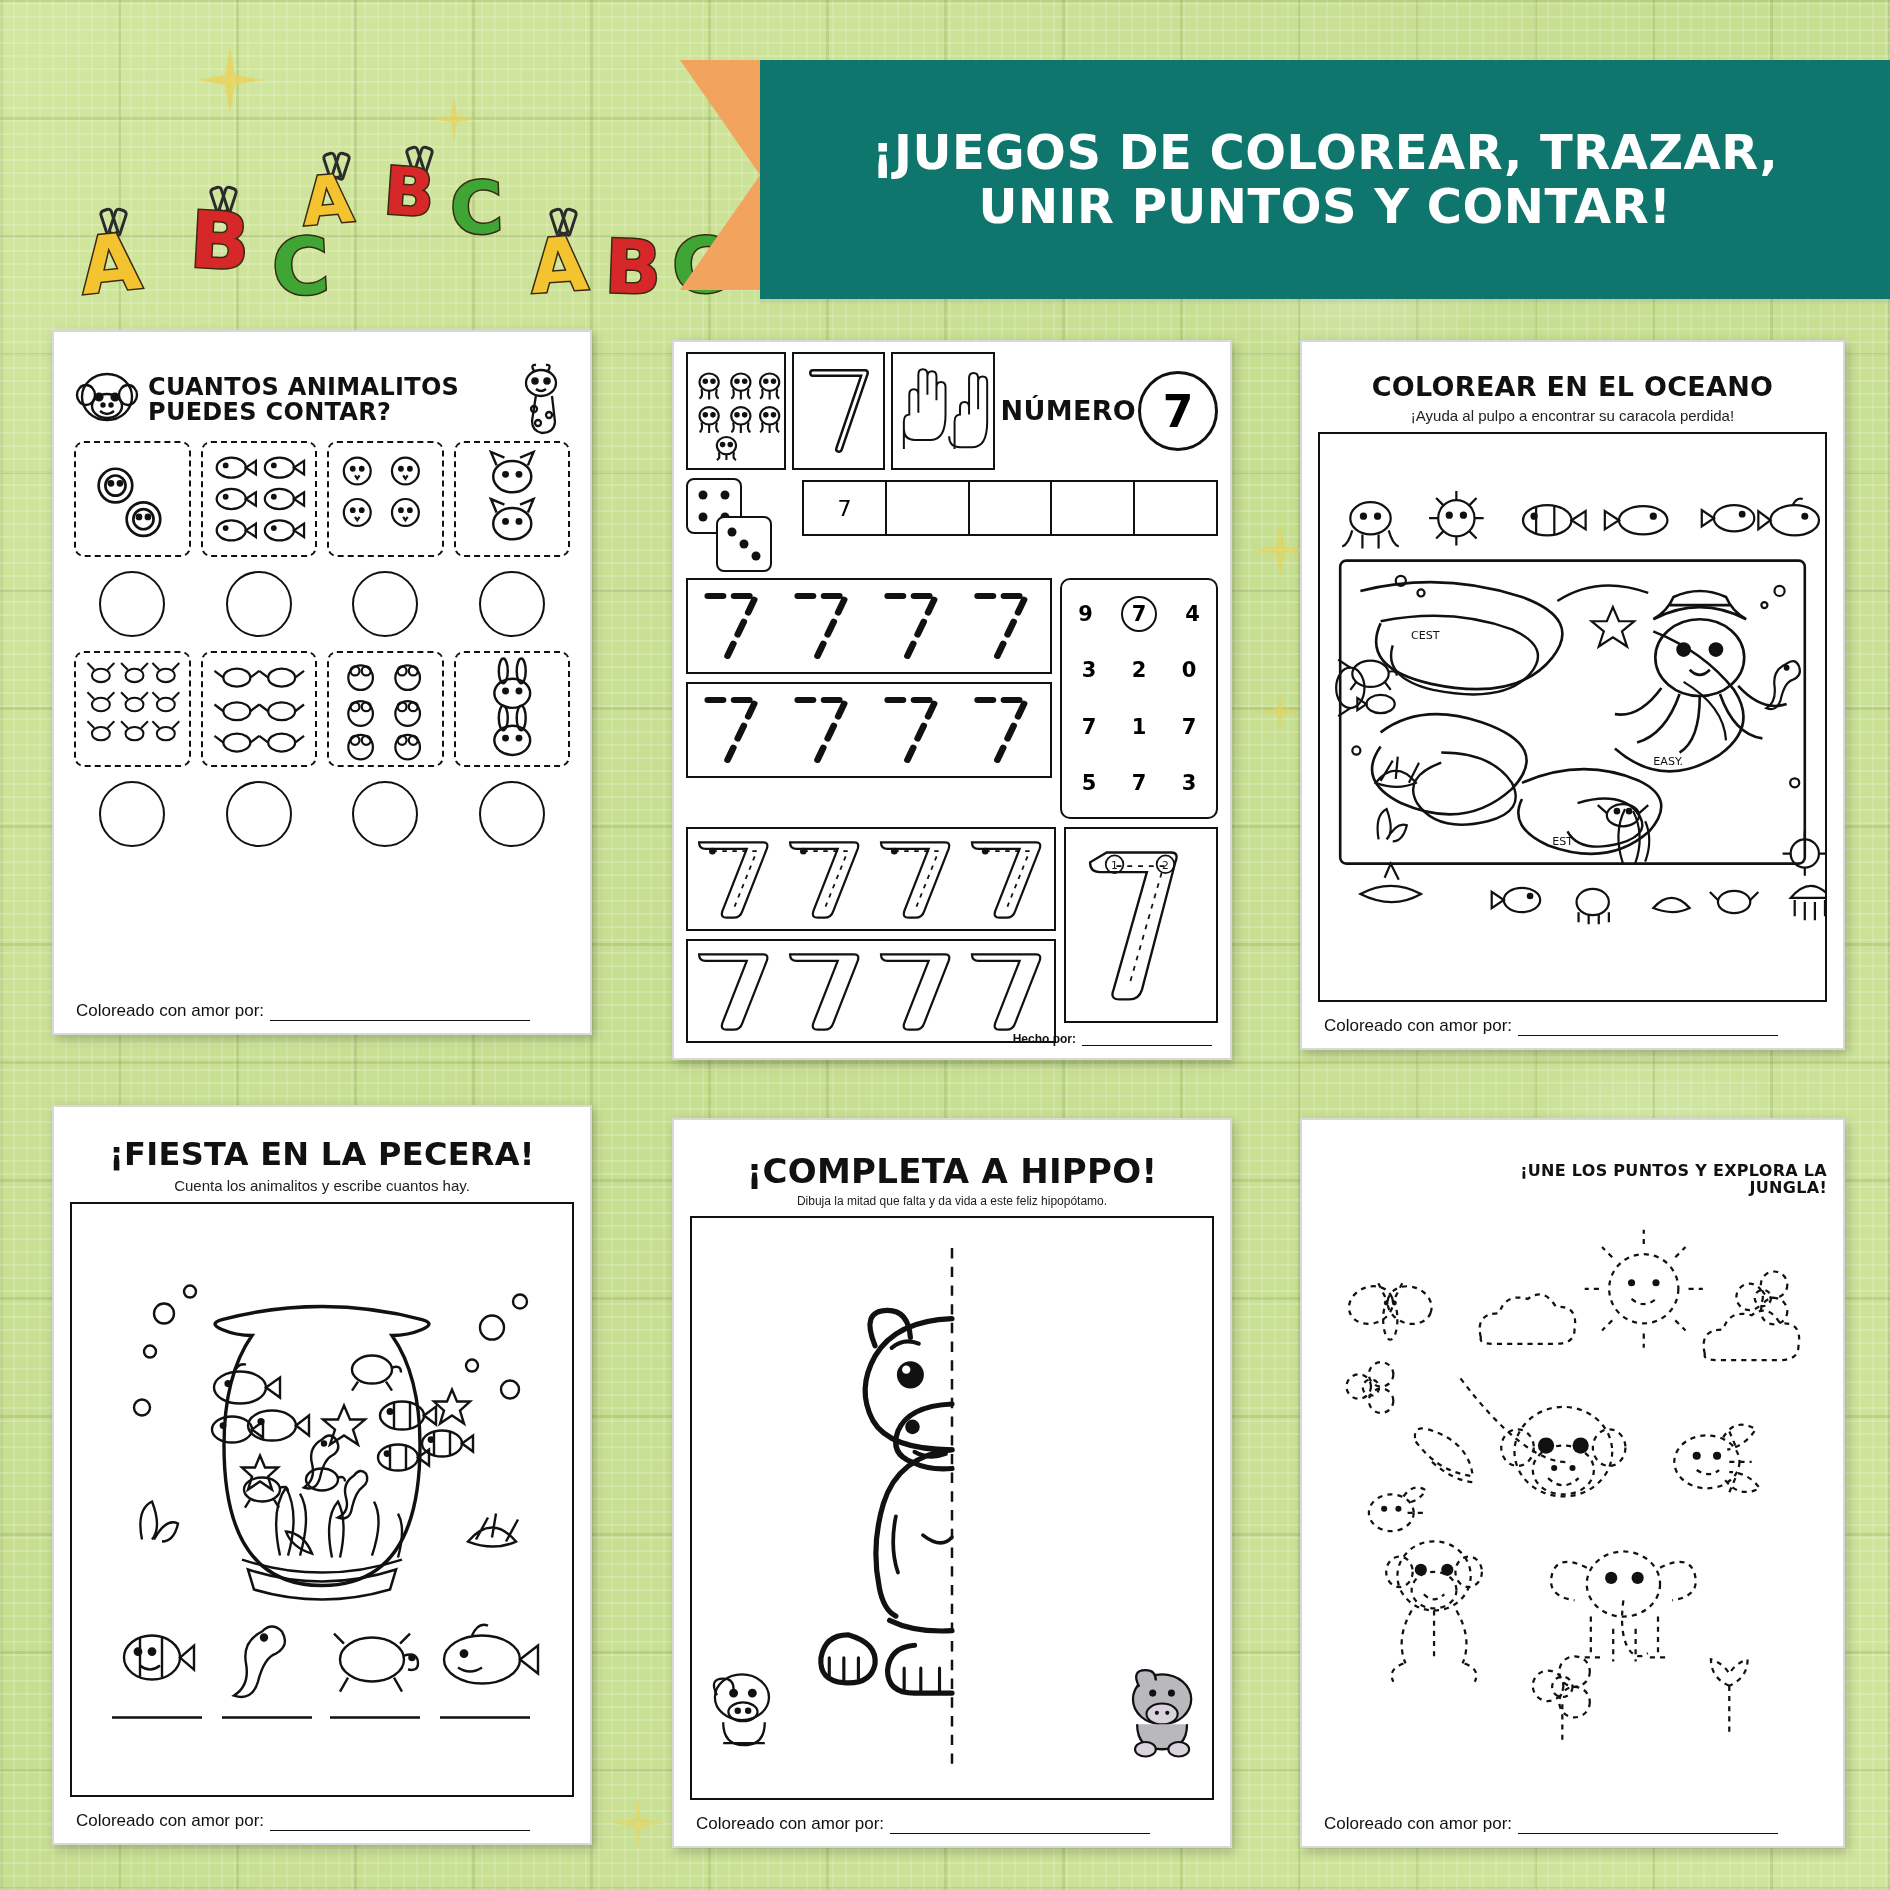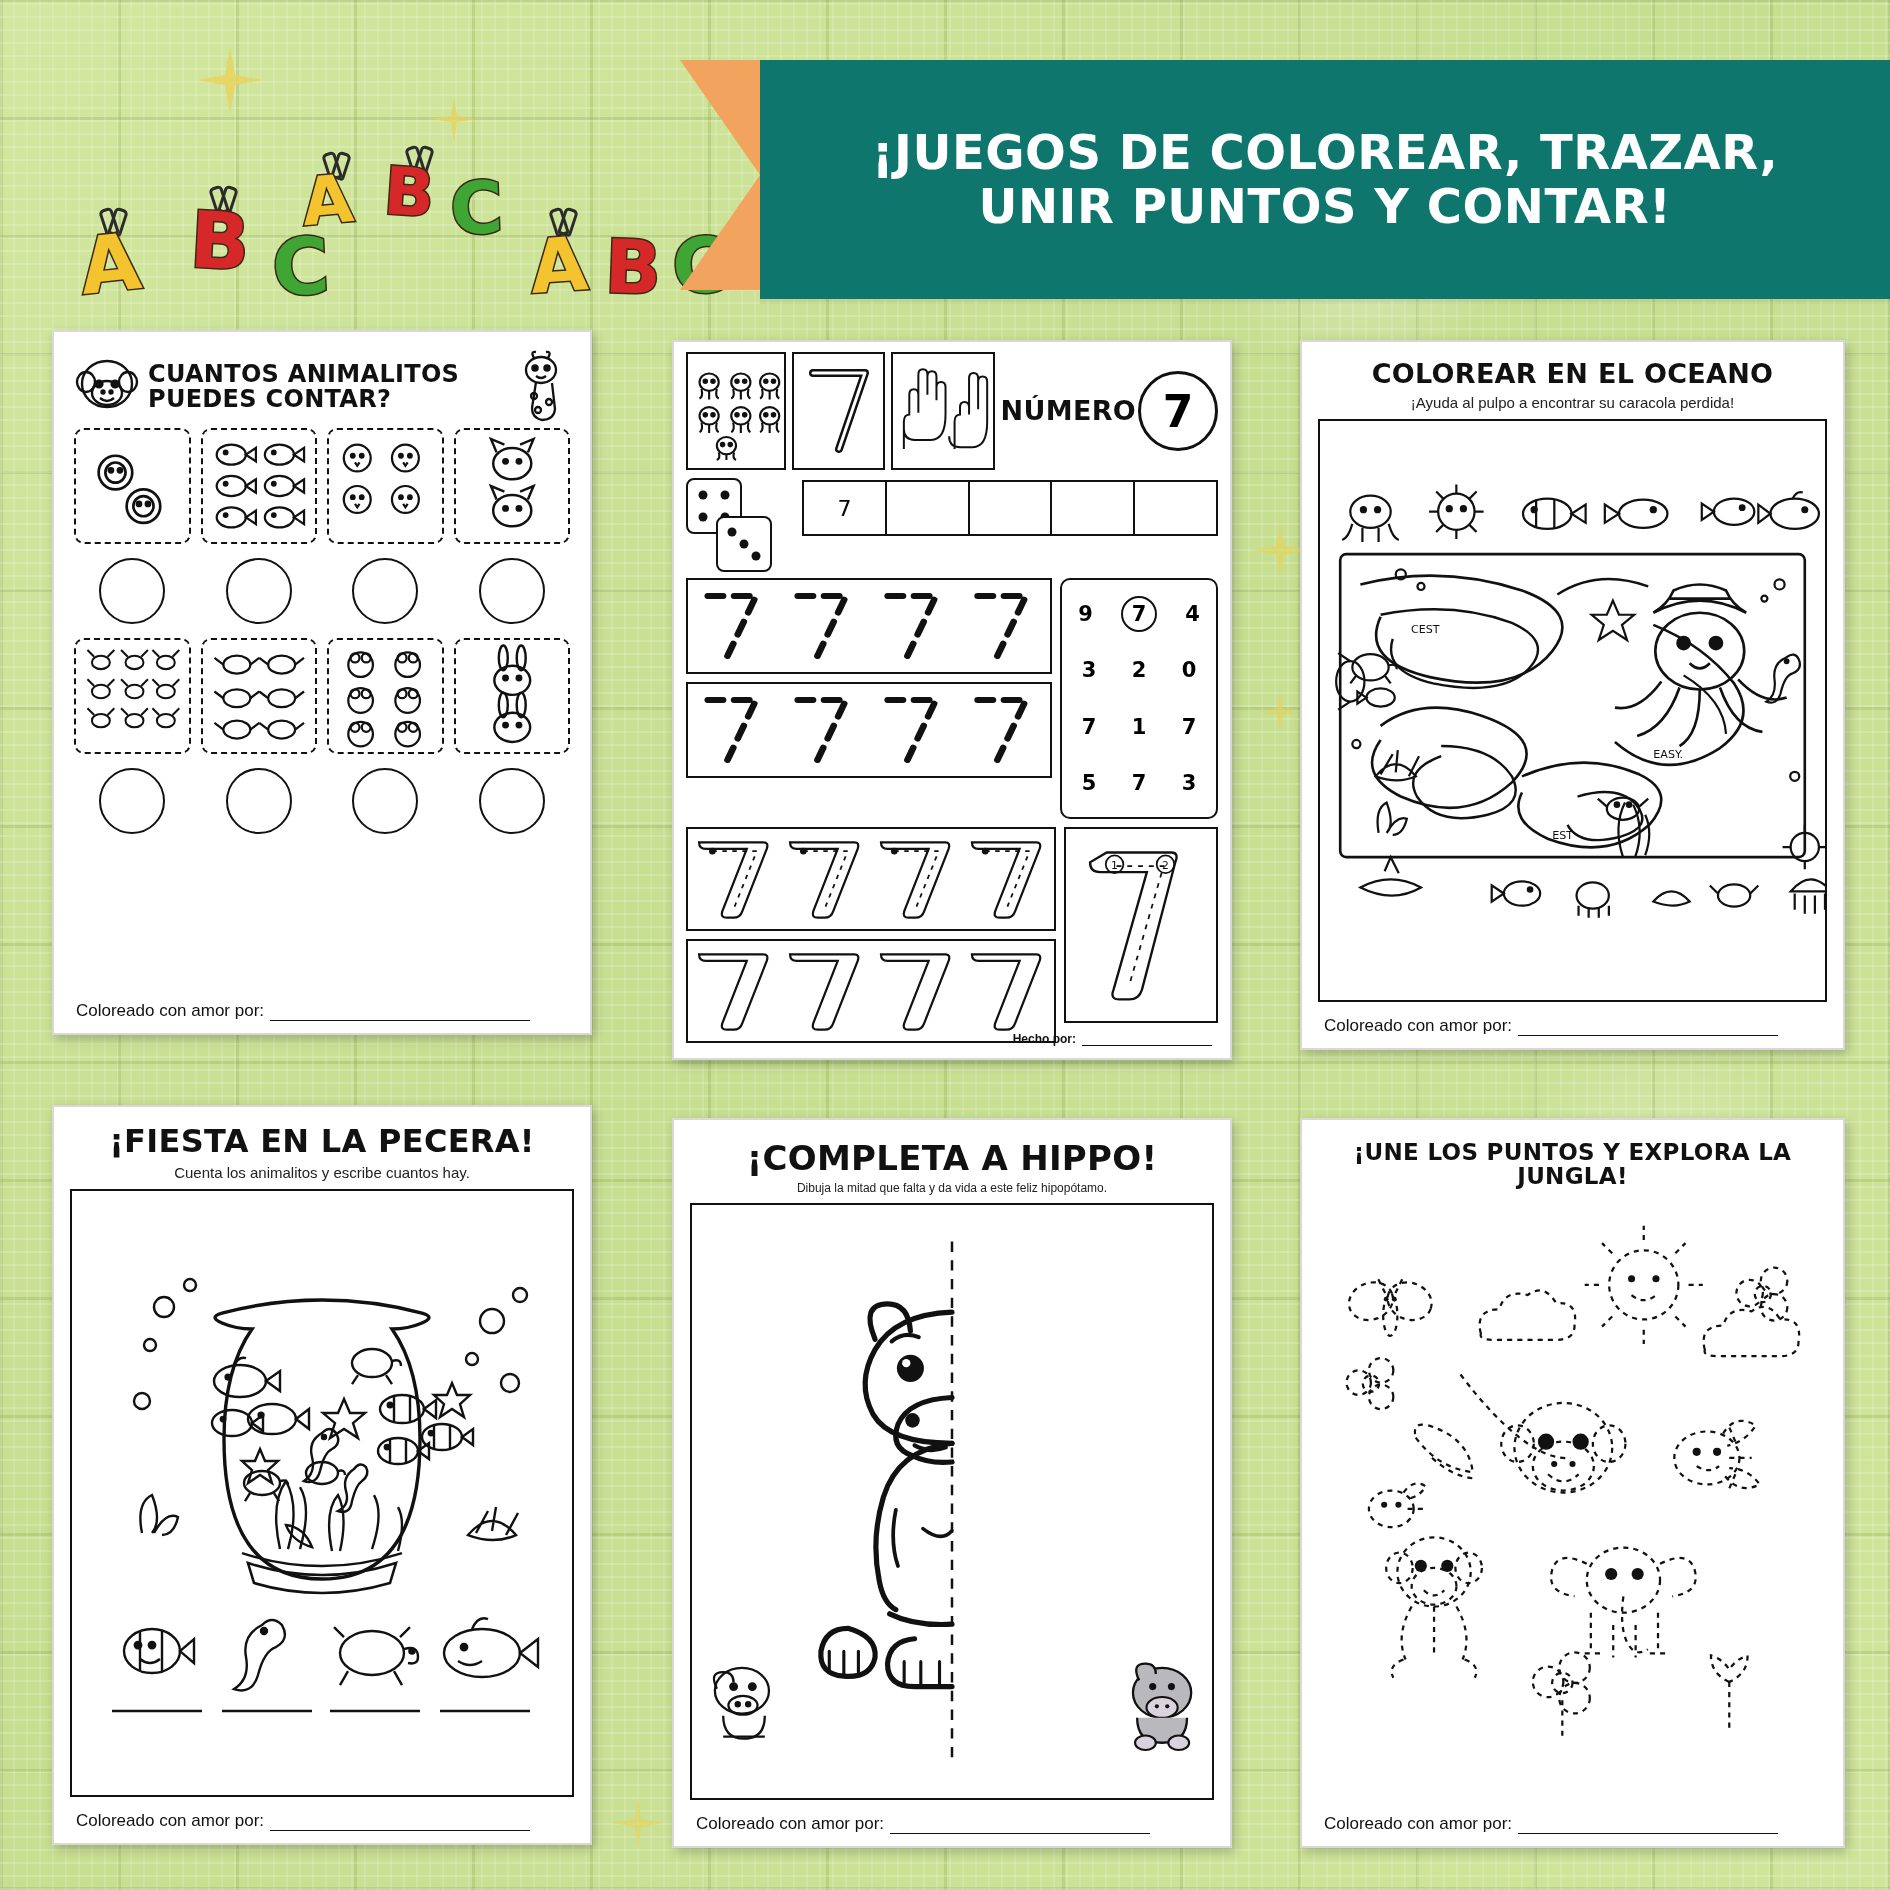--- a/index.html
+++ b/index.html
@@ -77,21 +77,21 @@
     white-space: pre-line;
   }
 
   
   .sheet {
     position: absolute;
     background: #fff;
     border: 2px solid #d8d8d8;
     box-shadow: 3px 4px 10px rgba(0,0,0,0.22);
     box-sizing: border-box;
-    padding: 14px 16px 0 16px;
+    padding: 27px 16px 0 16px;
     display: flex; flex-direction: column;
   }
   .sheet-title {
     font-family: "DejaVu Sans", sans-serif;
     font-weight: bold;
     color: #111;
     text-align: center;
     letter-spacing: 0.3px;
     line-height: 1.06;
   }
@@ -1032,21 +1032,21 @@
       </g>
     </svg>
   </div>
   <div class="footer-line">
     <span>Coloreado con amor por:</span>
     <span class="rule"></span>
   </div>
 </div>
 
 <div class="sheet" id="sheet-jungle">
-  <div class="sheet-title" style="font-size:23px; margin-top:6px; white-space:pre-line;">¡UNE LOS PUNTOS Y EXPLORA LA
+  <div class="sheet-title" style="font-size:16px; margin-top:16px; white-space:pre-line;text-align:right;">¡UNE LOS PUNTOS Y EXPLORA LA
 JUNGLA!</div>
   <div class="canvas" style="border:none; margin-top:4px;">
     <svg class="art" viewBox="0 0 500 540">
       <g fill="none" stroke="#111" stroke-width="2.2" stroke-dasharray="5 5">
 
         <g>
           <circle cx="320" cy="62" r="34"></circle>
           <path d="M320 18 v-14 M320 106 v14 M276 62 h-14 M364 62 h14 M289 31 l-10 -10 M351 31 l10 -10 M289 93 l-10 10 M351 93 l10 10"></path>
           <circle cx="308" cy="56" r="3.5" fill="#111" stroke="none"></circle>
             <circle cx="332" cy="56" r="3.5" fill="#111" stroke="none"></circle>

